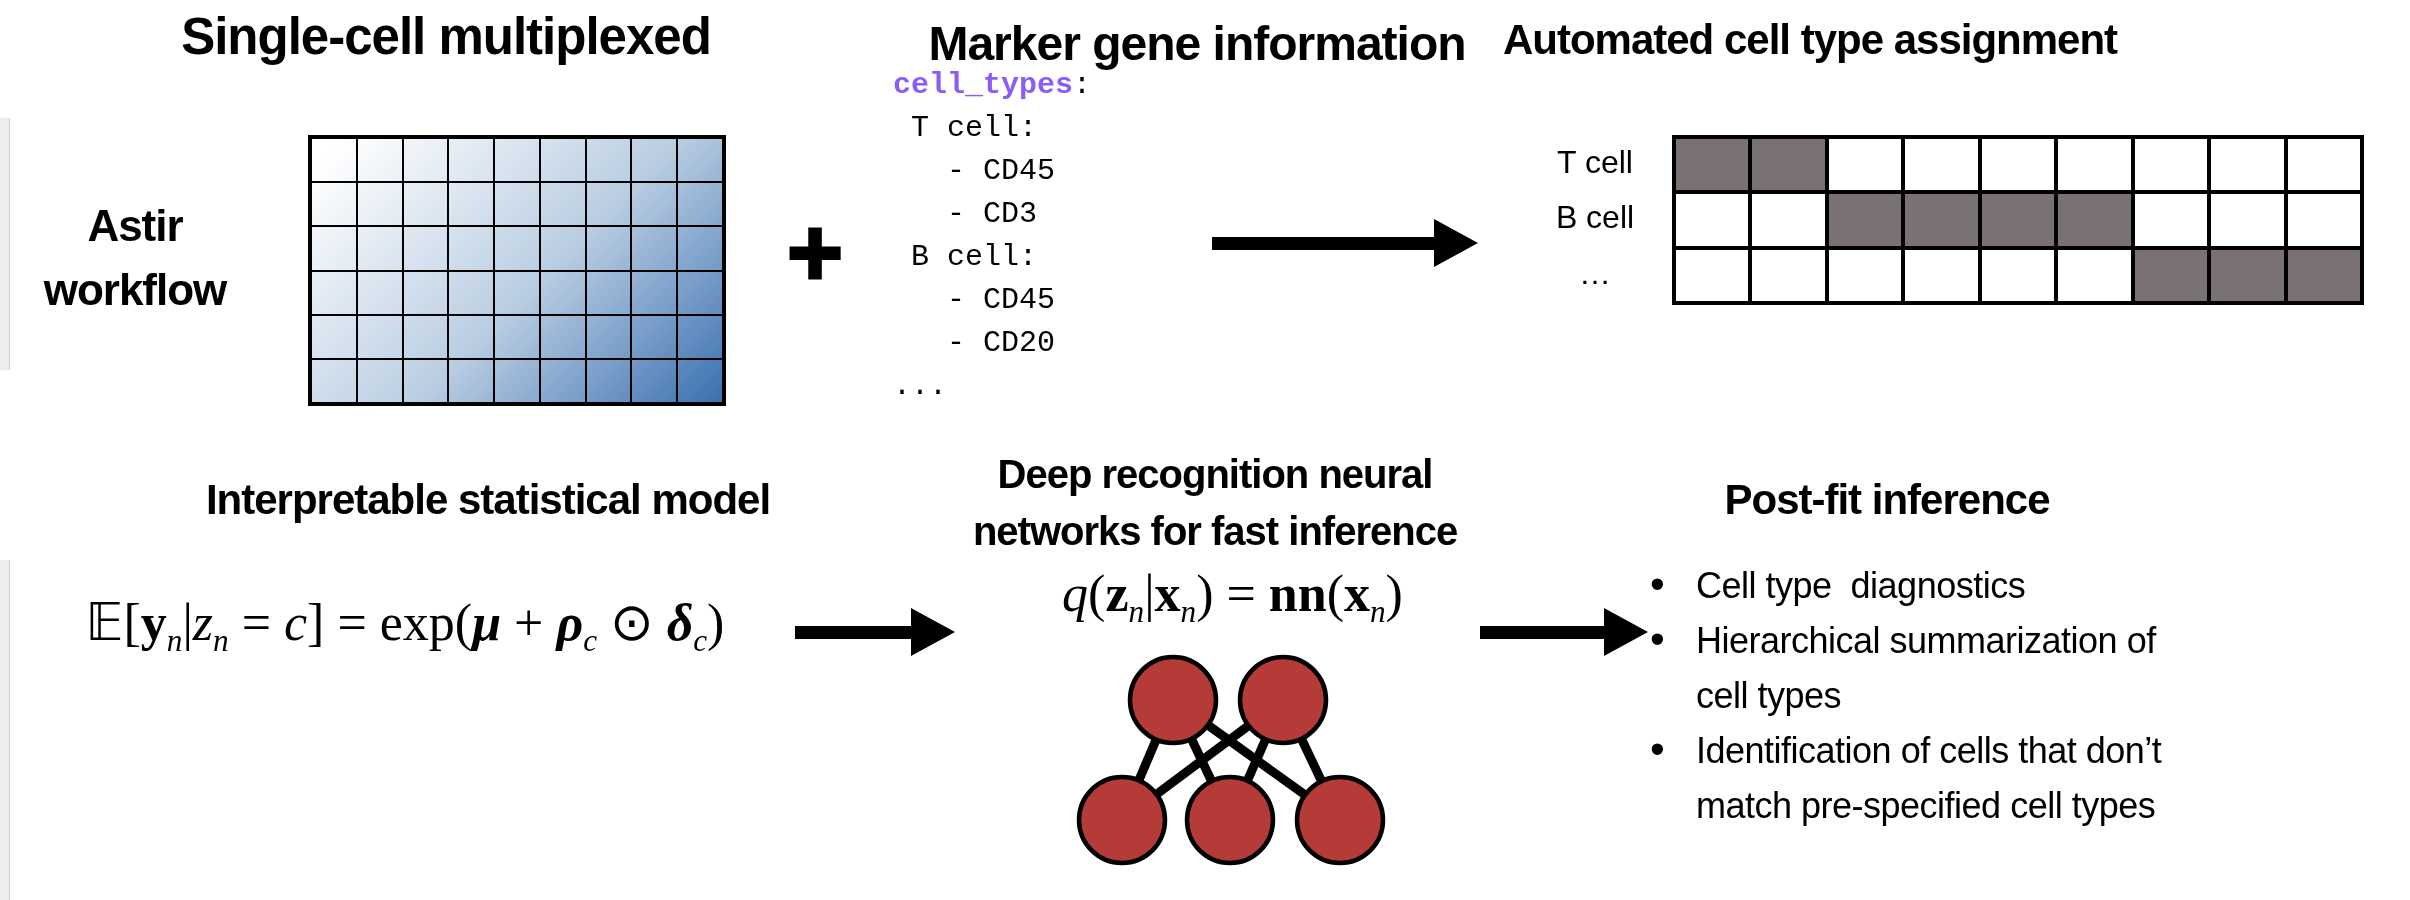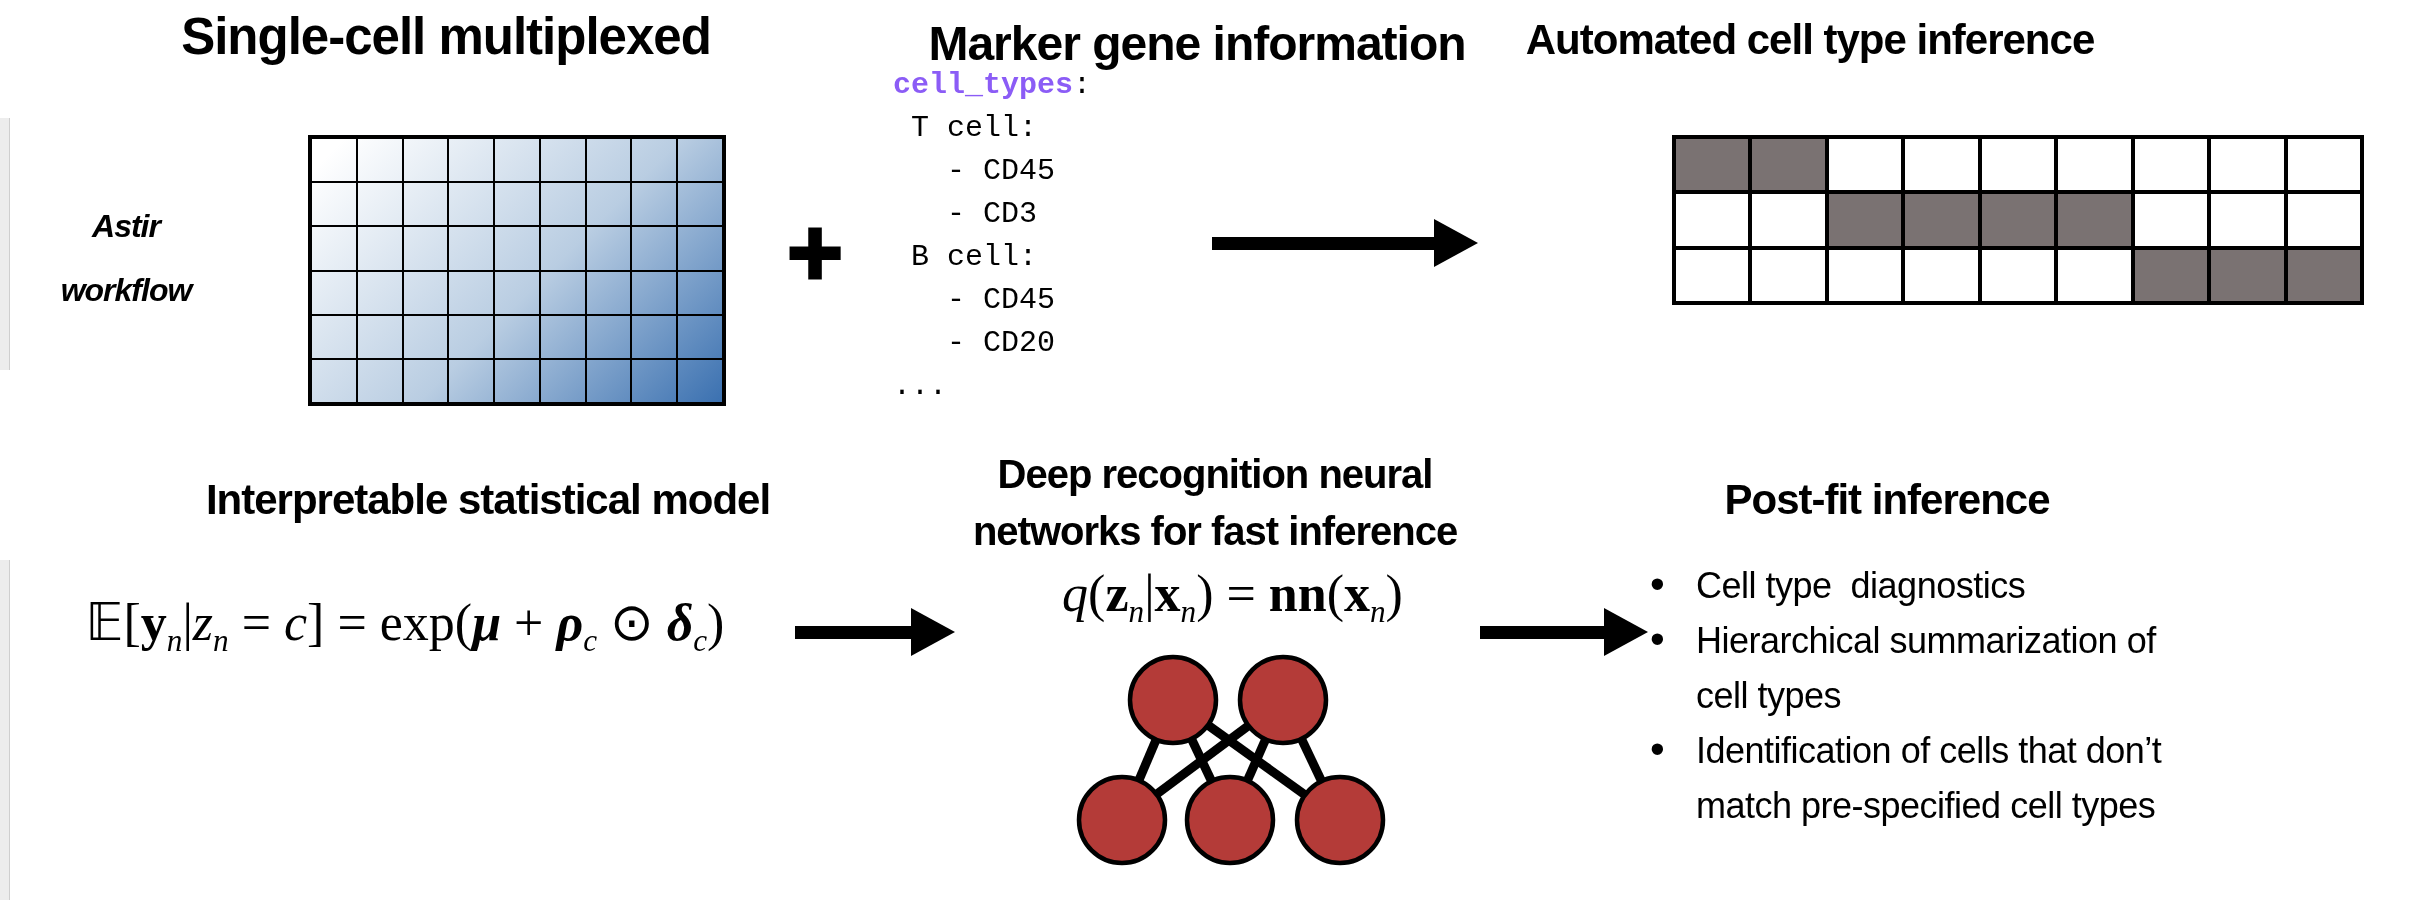--- a/index.html
+++ b/index.html
@@ -3,21 +3,21 @@
 <meta charset="utf-8">
 <style>
   html,body{margin:0;padding:0;background:#ffffff;}
   #canvas{position:relative;width:2410px;height:900px;background:#ffffff;overflow:hidden;
           font-family:"Liberation Sans",sans-serif;color:#000;}
   .title{position:absolute;font-weight:bold;letter-spacing:-1px;text-align:center;color:#000;}
   .edge-strip{position:absolute;left:0;width:9px;background:#ededed;border-right:1px solid #cfcfcf;}
   #strip-top{top:118px;height:252px;}
   #strip-bottom{top:560px;height:340px;}
 
-  #astir-label{left:16px;top:194px;width:220px;font-size:32px;line-height:64px;font-style:italic;}
+  #astir-label{left:25px;top:194px;width:220px;font-size:44px;line-height:64px;}
   #data-title{left:166px;top:8px;width:560px;font-size:51px;line-height:57px;}
   #marker-title{left:927px;top:16px;width:540px;font-size:48px;}
   #assign-title{left:1450px;top:16px;width:720px;font-size:42px;}
   #model-title{left:133px;top:476px;width:710px;font-size:42px;}
   #nn-title{left:915px;top:446px;width:600px;font-size:40px;line-height:57px;}
   #analytics-title{left:1637px;top:476px;width:500px;font-size:42px;}
 
   #blue-grid{position:absolute;left:308px;top:135px;width:412px;height:265px;
              display:grid;border:3px solid #000;}
   .blue-cell{border:1.5px solid #000;}
@@ -132,22 +132,27 @@
 
   <div class="title" id="marker-title">Marker gene information</div>
 
   <div id="code-block"><div><span class="code-key" style="color: #8b5cf6;">cell_types</span>:</div><div> T cell:</div><div>   - CD45</div><div>   - CD3</div><div> B cell:</div><div>   - CD45</div><div>   - CD20</div><div>...</div></div>
 
   <div>
     <div class="shaft" style="left:1212px;top:237px;width:222px;"></div>
     <div class="head" style="left:1434px;top:219px;"></div>
   </div>
 
-  <div class="title" id="assign-title">Automated cell type inference</div>
-
+  <div class="title" id="assign-title">Automated cell type assignment</div>
+
+  <div id="assign-labels">
+      <div class="assign-label">T cell</div>
+      <div class="assign-label">B cell</div>
+      <div class="assign-label">…</div>
+    </div>
 
   <div id="assign-grid" style="grid-template-columns: repeat(9, 1fr);">
       <div class="assign-cell" style="border-color: rgb(0, 0, 0); background: rgb(122, 114, 114);"></div>
       <div class="assign-cell" style="border-color: rgb(0, 0, 0); background: rgb(122, 114, 114);"></div>
       <div class="assign-cell" style="border-color: rgb(0, 0, 0);"></div>
       <div class="assign-cell" style="border-color: rgb(0, 0, 0);"></div>
       <div class="assign-cell" style="border-color: rgb(0, 0, 0);"></div>
       <div class="assign-cell" style="border-color: rgb(0, 0, 0);"></div>
       <div class="assign-cell" style="border-color: rgb(0, 0, 0);"></div>
       <div class="assign-cell" style="border-color: rgb(0, 0, 0);"></div>

